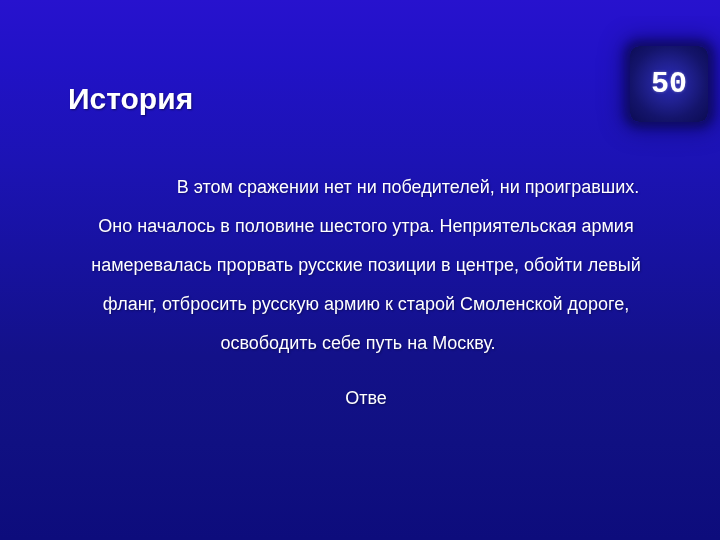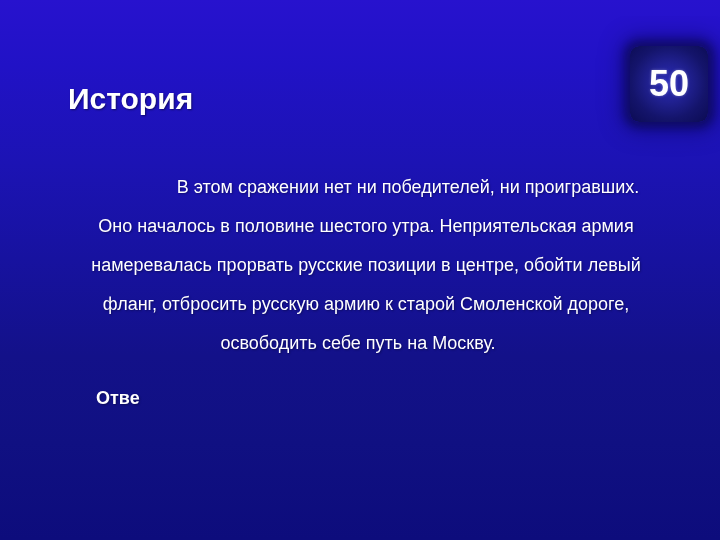--- a/index.html
+++ b/index.html
@@ -61,47 +61,47 @@
     box-shadow:
       0 0 10px 6px rgba(8, 8, 60, 0.55),
       0 0 22px 10px rgba(10, 10, 70, 0.35);
     display: flex;
     align-items: center;
     justify-content: center;
     filter: blur(0.3px);
   }
 
   .score-badge-value {
-    font-size: 36px;
+    font-size: 30px;
     font-weight: bold;
     color: #FFFFFF;
     line-height: 1;
     text-shadow: 0 0 3px rgba(255,255,255,0.35);
+    font-family: Liberation Mono, monospace;
   }
 
   
   .question-body {
     position: absolute;
     left: 48px;
     top: 136px;
     width: 604px;
     text-align: center;
     color: #FFFFFF;
     font-size: 18px;
     line-height: 39px;
     text-indent: 68px;
     text-shadow: 1px 1px 2px rgba(0,0,0,0.35);
     word-spacing: 0px;
   }
 
   .answer-stub {
     display: block;
     text-indent: 0;
-    text-align: left;
-    font-weight: bold;
+    text-align: center;
   }
 </style>
 </head>
 <body>
 
 <div class="slide">
 
   <div class="category-title">История</div>
 
   <div class="score-badge">

